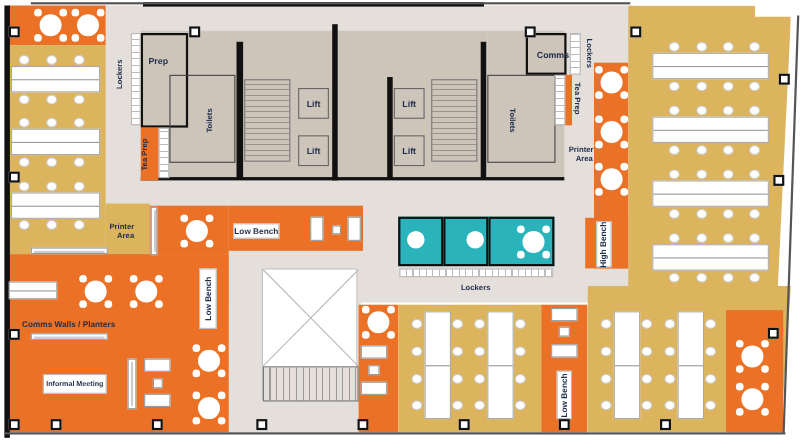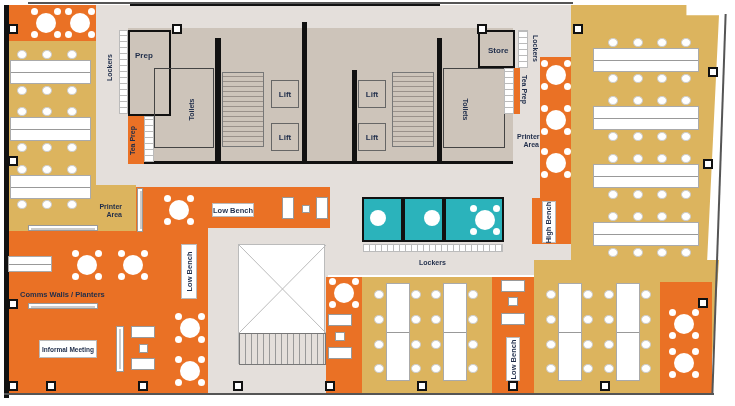--- a/index.html
+++ b/index.html
@@ -101,21 +101,21 @@
 <span class="lbl v" style="left:96px;top:64px;font-size:7px;">Lockers</span>
 <div class="abs orange" style="left:128px;top:116px;width:16px;height:48px;"></div>
 <div class="lockerv" style="left:144px;top:116px;width:10px;height:46px;"></div>
 <span class="lbl v" style="left:118px;top:137px;font-size:7px;">Tea Prep</span>
 <div class="abs" style="left:154px;top:68px;width:60px;height:80px;border:1px solid #444;"></div>
 <span class="lbl v" style="left:180px;top:106px;font-size:7px;">Toilets</span>
 
 <div class="abs" style="left:443px;top:68px;width:62px;height:80px;border:1px solid #444;"></div>
 <span class="lbl vr" style="left:454px;top:106px;font-size:7px;">Toilets</span>
 <div class="abs" style="left:478px;top:30px;width:37px;height:38px;border:2px solid #111;background:#cdc4ba;"></div>
-<span class="lbl" style="left:488px;top:47px;">Store</span>
+<span class="lbl" style="left:488px;top:47px;">Comms</span>
 <div class="lockerv" style="left:518px;top:30px;width:10px;height:38px;"></div>
 <span class="lbl vr" style="left:522px;top:45px;font-size:7px;">Lockers</span>
 <div class="lockerv" style="left:504px;top:68px;width:10px;height:46px;"></div>
 <div class="abs orange" style="left:514px;top:68px;width:6px;height:46px;"></div>
 <span class="lbl vr" style="left:510px;top:86px;font-size:7px;">Tea Prep</span>
 <span class="lbl" style="left:517px;top:133px;font-size:7px;line-height:1.2;text-align:right;white-space:normal;width:22px;">Printer Area</span>
 
 <div class="rt-wrap" style="left:31px;top:8px;">
     <div class="rtable"></div>
     <div class="c" style="left:0;top:0"></div>

